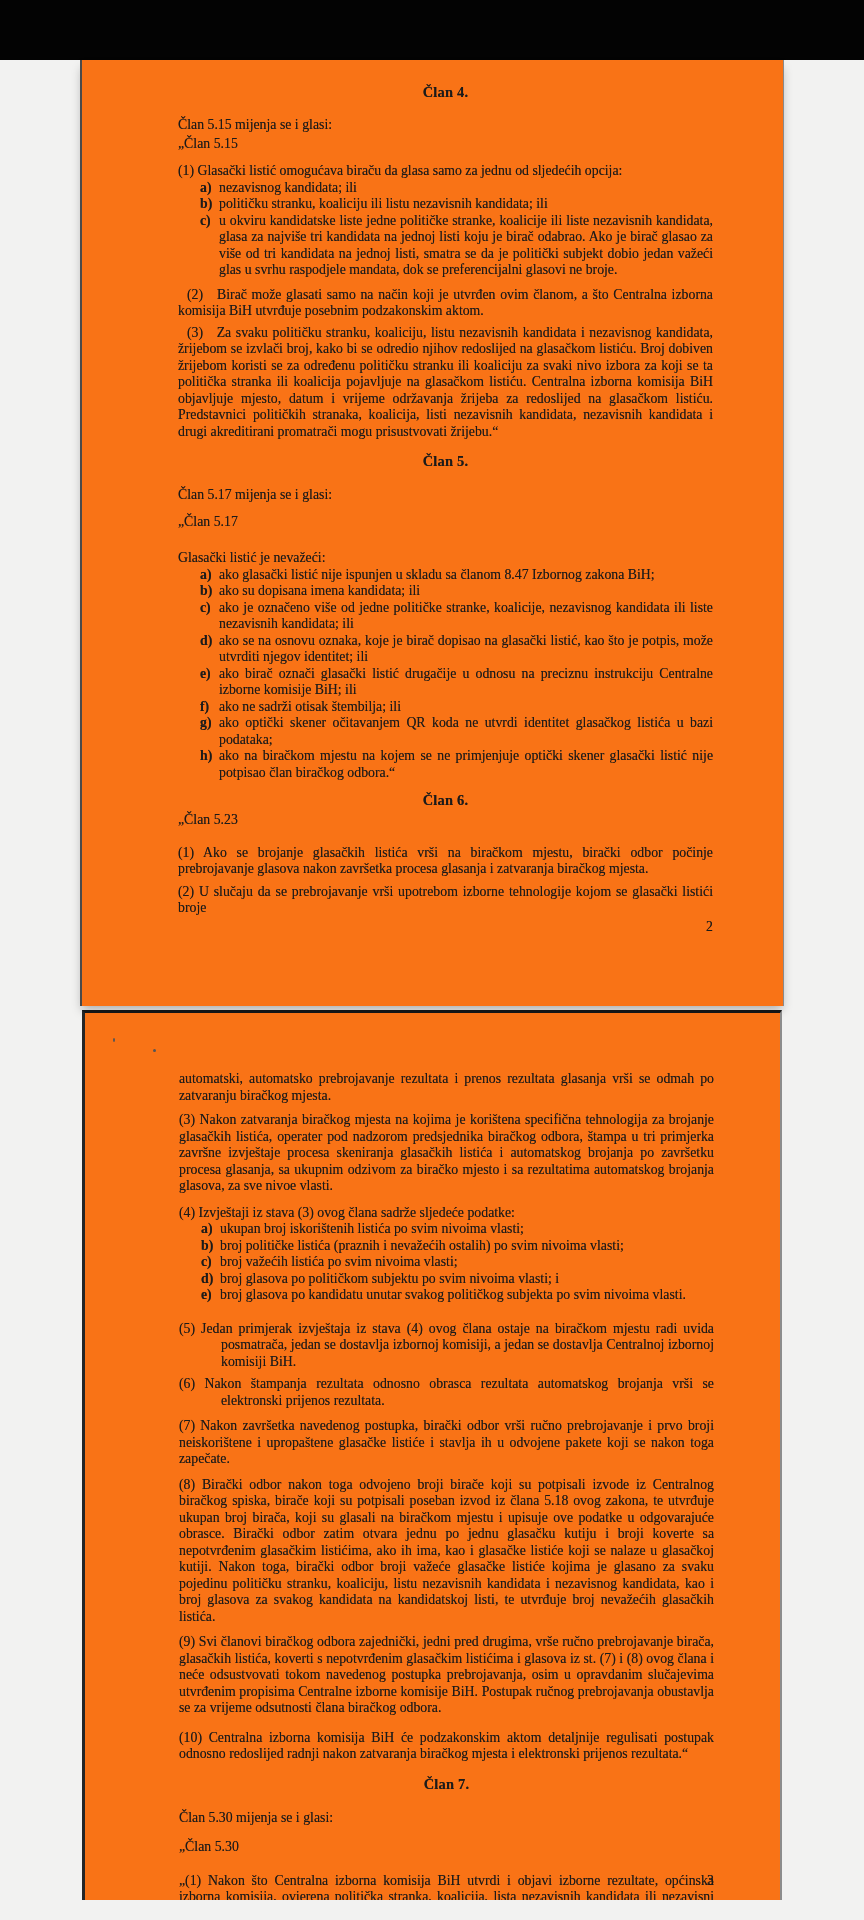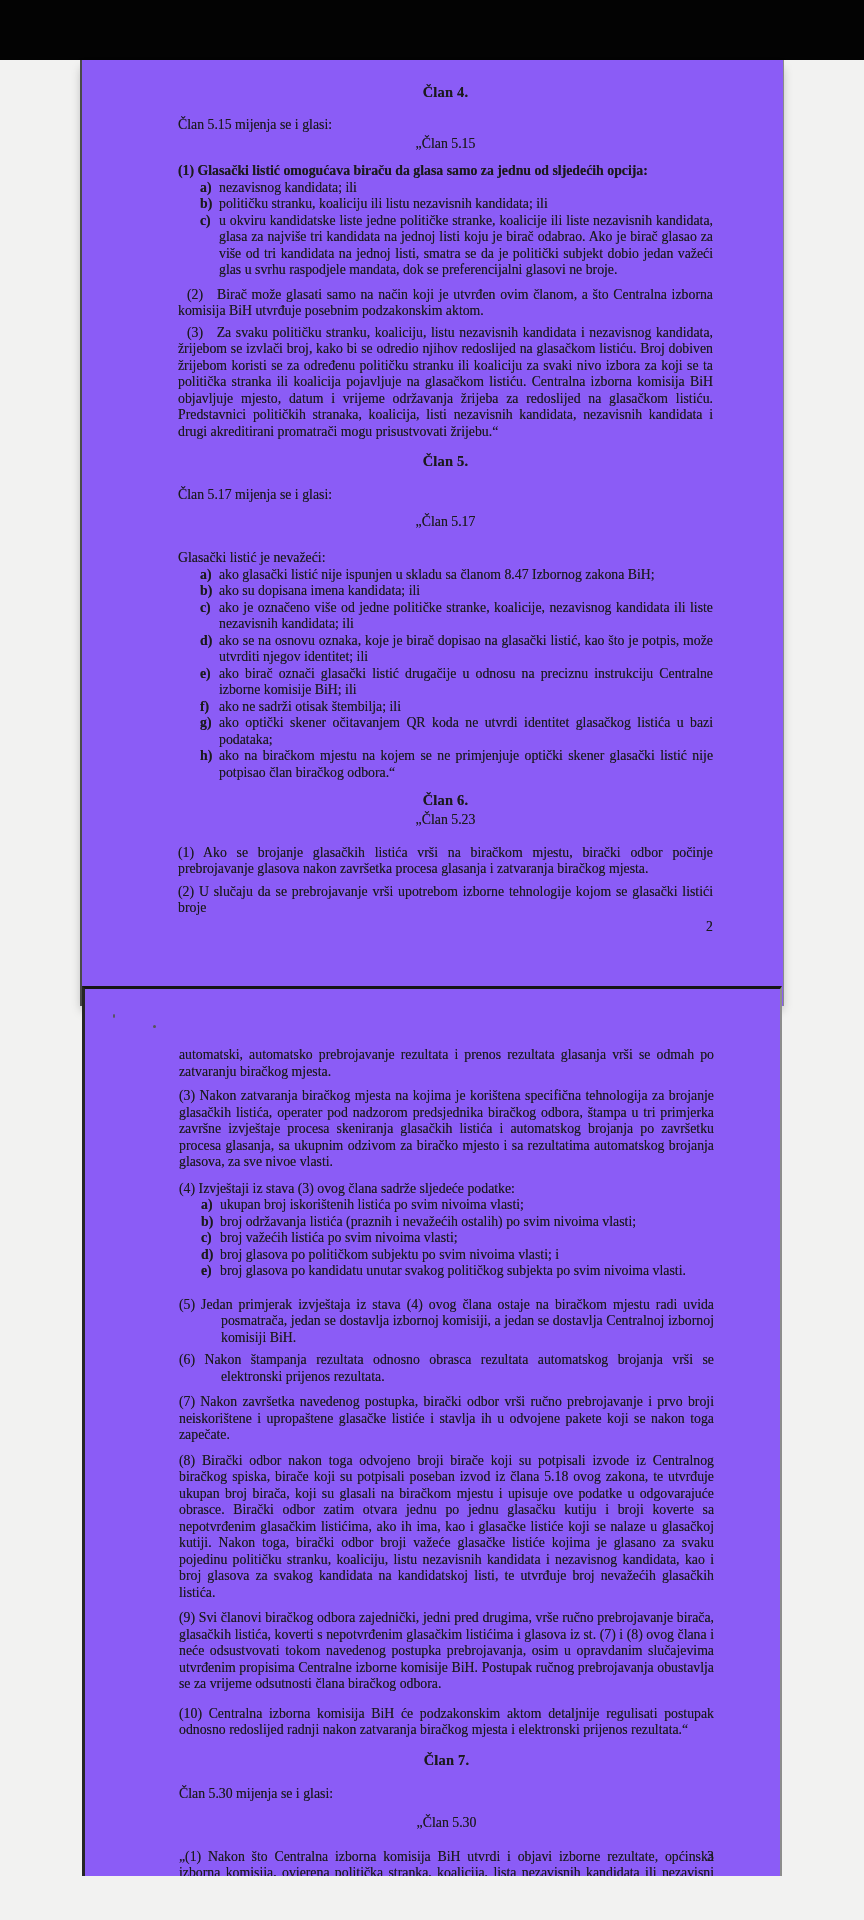--- a/index.html
+++ b/index.html
@@ -4,51 +4,51 @@
 <style>
   html,body{margin:0;padding:0;}
   body{
     width:864px;height:1920px;position:relative;overflow:hidden;
     background:#f2f2f1;
     font-family:"Liberation Serif","DejaVu Serif",serif;
     color:#1b1b1b;
   }
   .topbar{position:absolute;left:0;top:0;width:864px;height:60px;background:#030303;}
   .page{
-    position:absolute;background:#8b5cf6;box-sizing:border-box;overflow:hidden;
+    position:absolute;background:#f97316;box-sizing:border-box;overflow:hidden;
     text-shadow:0 0 .5px rgba(20,20,20,.55);
   }
   .page1{
     left:80px;top:60px;width:704px;height:946px;
     border-left:2px solid #4a4a4a;border-right:1px solid #8a8a8a;
     box-shadow:0 6px 10px -2px rgba(0,0,0,.28);
     padding:24px 70px 0 96px;
   }
   .page2{
-    left:82px;top:986px;width:700px;height:890px;
+    left:82px;top:1010px;width:700px;height:890px;
     border-top:3px solid #161616;border-left:3px solid #262626;border-right:2px solid #8d8d8d;
     padding:58px 66px 0 94px;
   }
   .h{ text-align:center;font-weight:bold;font-size:14.5px;line-height:17px;letter-spacing:.2px;}
-  .sub{ text-align:center;font-size:13.8px;line-height:16.5px;}
+  .sub{ font-size:13.8px;line-height:16.5px;}
   .p{ text-align:justify;font-size:13.8px;line-height:16.5px;}
   .left{ text-align:left;}
   .ind{ text-indent:9px;}
   .hang{ padding-left:42px;text-indent:-42px;text-align:justify;font-size:13.8px;line-height:16.5px;}
   .list{ margin:0;padding:0;list-style:none;}
   .li{ display:flex;margin-left:22px;font-size:13.8px;line-height:16.5px;}
   .li .m{ flex:none;width:19px;font-weight:bold;}
   .li .t{ flex:1;text-align:justify;}
   .pagenum{ text-align:right;font-size:13.8px;line-height:16.5px;}
   .pagenum2{ position:absolute;right:66px;top:860px;font-size:13.8px;}
   .speck{position:absolute;background:#555;border-radius:50%;}
   .speck1{left:28px;top:25px;width:2px;height:4px;}
   .speck2{left:68px;top:36px;width:3px;height:3px;}
   
-  .mt1{margin-top:16px;} .mt2{margin-top:2px;} .mt3{margin-top:11px;font-weight:bold;}
+  .mt1{margin-top:16px;} .mt2{margin-top:2px;} .mt3{margin-top:11px;}
   .mt4{margin-top:8px;}  .mt5{margin-top:5px;}  .mt6{margin-top:17px;}
   .mt7{margin-top:10px;} .mt8{margin-top:20px;} .mt9{margin-top:13px;}
   .mt10{margin-top:6px;} .mt11{margin-top:9px;} .mt12{margin-top:3px;}
 </style>
 </head>
 <body>
 
 <div class="topbar"></div>
 
 <div class="page page1">
@@ -126,21 +126,21 @@
   <div class="p">automatski, automatsko prebrojavanje rezultata i prenos rezultata glasanja vrši se odmah po zatvaranju biračkog mjesta.</div>
   <div class="p mt4">(3) Nakon zatvaranja biračkog mjesta  na kojima je korištena specifična tehnologija za  brojanje glasačkih listića, operater pod nadzorom predsjednika biračkog odbora, štampa u tri primjerka završne izvještaje procesa skeniranja glasačkih listića i automatskog brojanja po završetku procesa glasanja, sa ukupnim odzivom  za biračko mjesto i sa rezultatima automatskog brojanja  glasova, za sve nivoe vlasti.</div>
   <div class="p mt7">(4) Izvještaji iz stava (3) ovog člana sadrže sljedeće podatke:</div>
   <div class="list">
     <div class="li">
       <span class="m">a)</span>
       <span class="t">ukupan broj iskorištenih listića po svim nivoima vlasti;</span>
     </div>
     <div class="li">
       <span class="m">b)</span>
-      <span class="t">broj održavanja listića (praznih i nevažećih ostalih) po svim nivoima vlasti;</span>
+      <span class="t">broj političke listića (praznih i nevažećih ostalih) po svim nivoima vlasti;</span>
     </div>
     <div class="li">
       <span class="m">c)</span>
       <span class="t">broj važećih listića po svim nivoima vlasti;</span>
     </div>
     <div class="li">
       <span class="m">d)</span>
       <span class="t">broj glasova po političkom subjektu po svim nivoima vlasti; i</span>
     </div>
     <div class="li">

